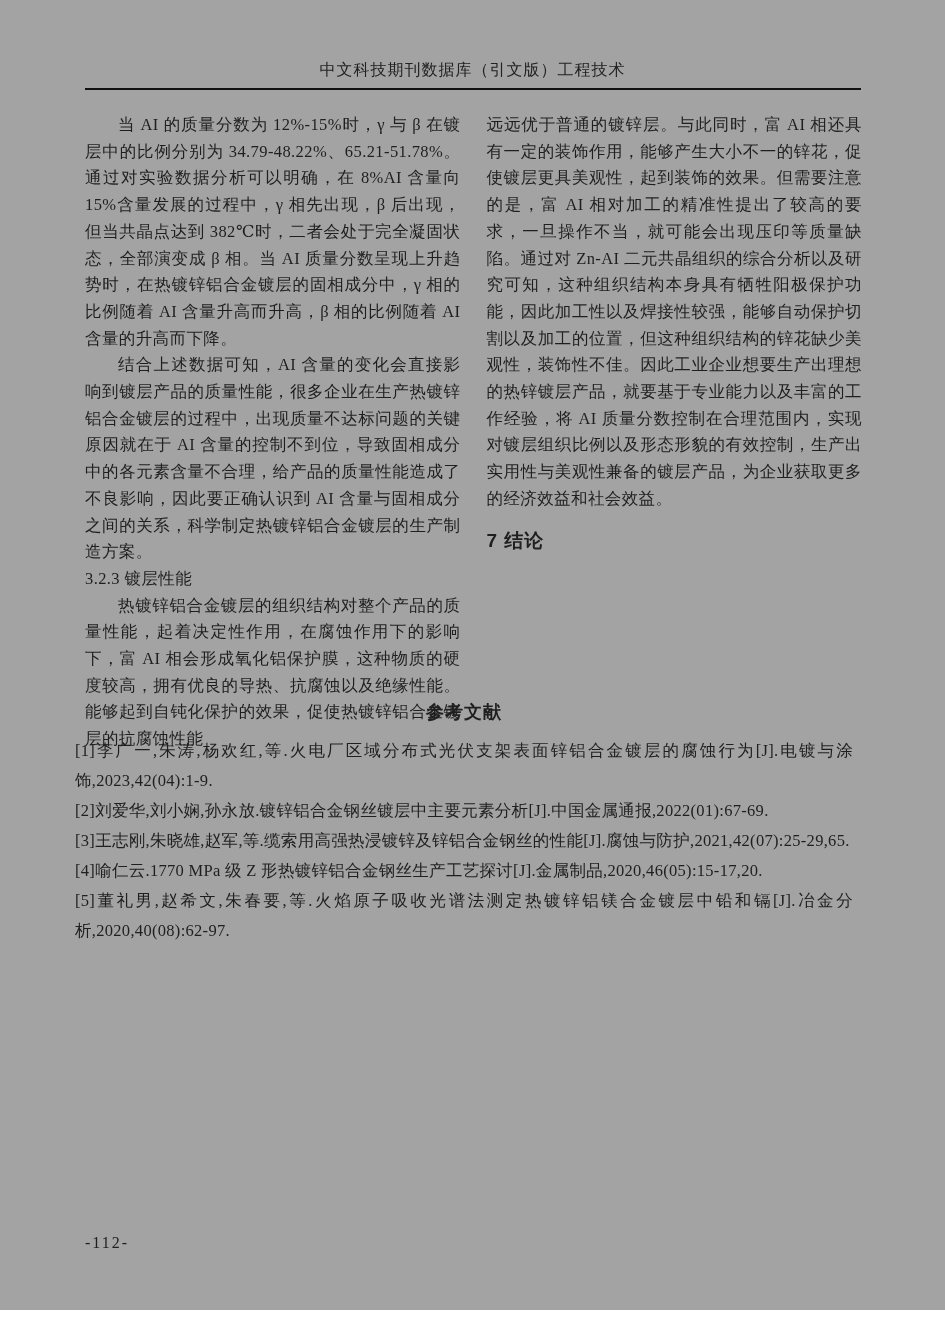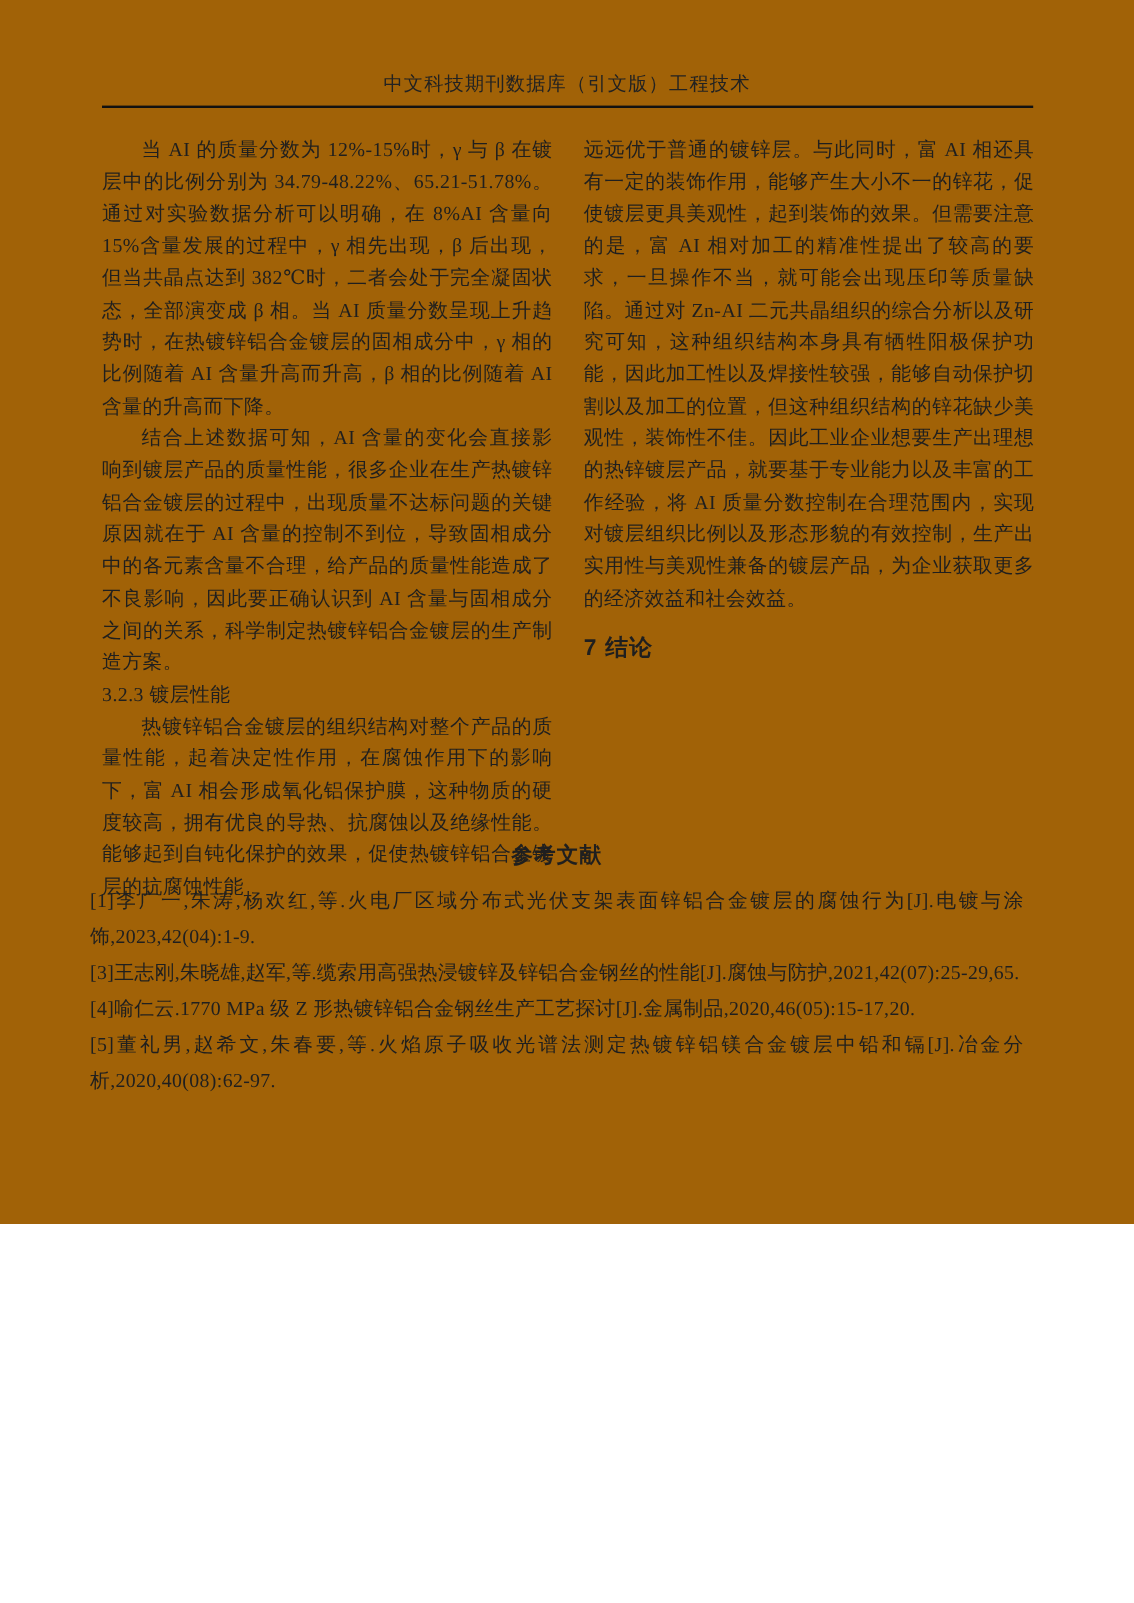--- a/index.html
+++ b/index.html
@@ -3,22 +3,22 @@
 <meta charset="utf-8">
 <style>
   html, body {
     margin: 0;
     padding: 0;
     background: #ffffff;
   }
   .page {
     position: relative;
     width: 945px;
-    height: 1020px;
-    background: #a16207;
+    height: 1310px;
+    background: #a3a3a3;
     font-family: "Liberation Serif", "DejaVu Serif", serif;
     color: #1f1f1f;
     overflow: hidden;
   }
   .header-title {
     position: absolute;
     top: 60px;
     left: 0;
     width: 100%;
     text-align: center;
@@ -121,20 +121,21 @@
     <div class="col">
       <p>远远优于普通的镀锌层。与此同时，富 AI 相还具有一定的装饰作用，能够产生大小不一的锌花，促使镀层更具美观性，起到装饰的效果。但需要注意的是，富 AI 相对加工的精准性提出了较高的要求，一旦操作不当，就可能会出现压印等质量缺陷。通过对 Zn-AI 二元共晶组织的综合分析以及研究可知，这种组织结构本身具有牺牲阳极保护功能，因此加工性以及焊接性较强，能够自动保护切割以及加工的位置，但这种组织结构的锌花缺少美观性，装饰性不佳。因此工业企业想要生产出理想的热锌镀层产品，就要基于专业能力以及丰富的工作经验，将 AI 质量分数控制在合理范围内，实现对镀层组织比例以及形态形貌的有效控制，生产出实用性与美观性兼备的镀层产品，为企业获取更多的经济效益和社会效益。</p>
       <h2 class="section-heading">7 结论</h2>
     </div>
 
   </div>
 
   <div class="references">
     <h2 class="references-heading">参考文献</h2>
     <p class="ref-item">[1]李广一,朱涛,杨欢红,等.火电厂区域分布式光伏支架表面锌铝合金镀层的腐蚀行为[J].电镀与涂饰,2023,42(04):1-9.</p>
+    <p class="ref-item">[2]刘爱华,刘小娴,孙永放.镀锌铝合金钢丝镀层中主要元素分析[J].中国金属通报,2022(01):67-69.</p>
     <p class="ref-item">[3]王志刚,朱晓雄,赵军,等.缆索用高强热浸镀锌及锌铝合金钢丝的性能[J].腐蚀与防护,2021,42(07):25-29,65.</p>
     <p class="ref-item">[4]喻仁云.1770 MPa 级 Z 形热镀锌铝合金钢丝生产工艺探讨[J].金属制品,2020,46(05):15-17,20.</p>
     <p class="ref-item">[5]董礼男,赵希文,朱春要,等.火焰原子吸收光谱法测定热镀锌铝镁合金镀层中铅和镉[J].冶金分析,2020,40(08):62-97.</p>
   </div>
 
   <div class="page-number">-112-</div>
 
 </div>
 
 </body></html>

